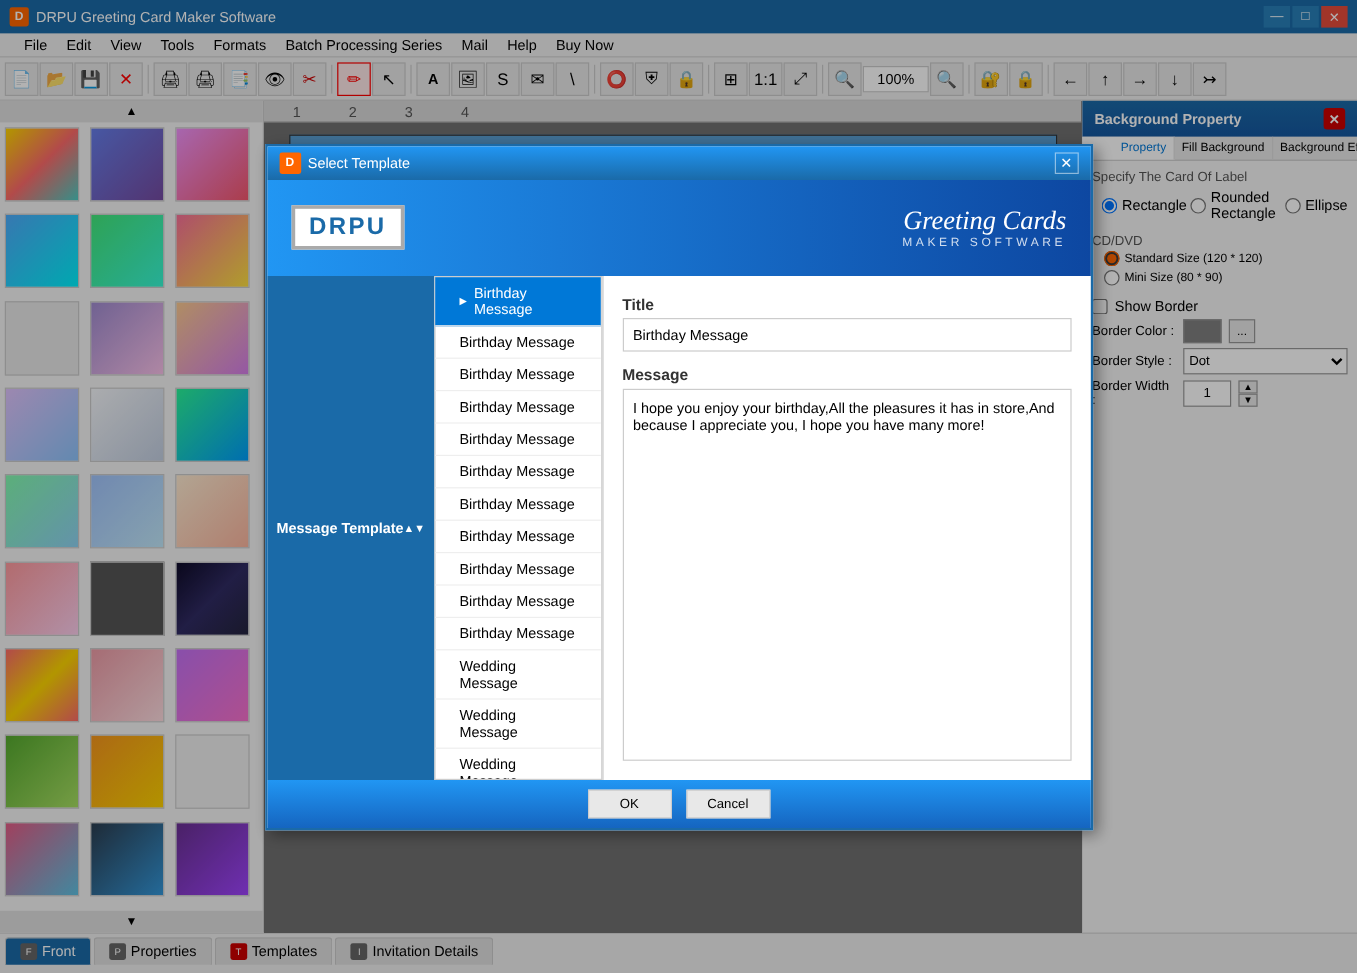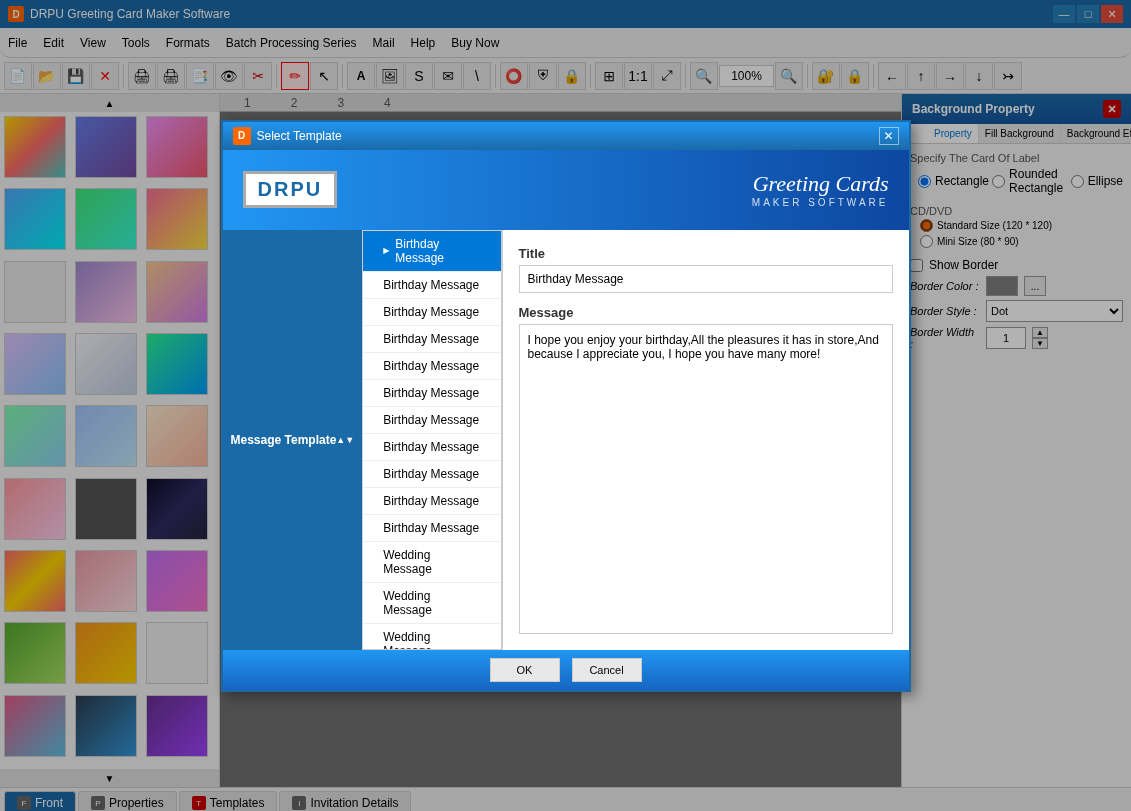--- a/index.html
+++ b/index.html
@@ -7,21 +7,21 @@
 
     
     .title-bar { background: #1a6aa8; color: white; height: 28px; display: flex; align-items: center; padding: 0 8px; justify-content: space-between; }
     .title-bar-left { display: flex; align-items: center; gap: 6px; }
     .title-bar-icon { width: 16px; height: 16px; background: #ff6600; border-radius: 2px; display: flex; align-items: center; justify-content: center; color: white; font-size: 10px; font-weight: bold; }
     .title-bar-controls { display: flex; gap: 2px; }
     .title-btn { width: 22px; height: 18px; background: #2980b9; border: none; color: white; cursor: pointer; font-size: 11px; display: flex; align-items: center; justify-content: center; }
     .title-btn.close { background: #e74c3c; }
 
     
-    .menu-bar { background: #f0f0f0; height: 30px; display: flex; align-items: center; padding: 0 0; border-bottom: 1px solid #ccc; border-radius: 11px; }
+    .menu-bar { background: #f0f0f0; height: 20px; display: flex; align-items: center; padding: 0 12px; border-bottom: 1px solid #ccc; }
     .menu-item { padding: 2px 8px; cursor: pointer; color: #000; }
 
     
     .toolbar { background: #f0f0f0; height: 36px; display: flex; align-items: center; padding: 0 4px; gap: 1px; border-bottom: 1px solid #ccc; }
     .tb-btn { width: 28px; height: 28px; background: #e8e8e8; border: 1px solid #ccc; cursor: pointer; display: flex; align-items: center; justify-content: center; font-size: 14px; }
     .tb-btn.active { background: #c8e0f8; border-color: #0078d7; }
     .tb-separator { width: 1px; height: 24px; background: #ccc; margin: 0 3px; }
     .zoom-input { width: 55px; height: 22px; border: 1px solid #ccc; text-align: center; background: white; }
 
     
@@ -77,21 +77,21 @@
     .right-content { padding: 8px; flex: 1; overflow-y: auto; }
     .prop-section { margin-bottom: 10px; }
     .prop-sublabel { font-size: 11px; color: #555; margin-bottom: 3px; }
     .radio-group { display: flex; flex-direction: row; gap: 3px; margin-left: 8px; }
     .radio-item { display: flex; align-items: center; gap: 4px; font-size: 11px; cursor: pointer; }
     .radio-item input { cursor: pointer; }
     .size-options { margin-left: 10px; }
     .radio-orange { accent-color: #ff6600; }
     .checkbox-row { display: flex; align-items: center; gap: 6px; margin: 4px 0; font-size: 11px; }
     .border-row { display: flex; align-items: center; gap: 6px; margin: 4px 0; font-size: 11px; }
-    .border-label { width: 70px; font-size: 11px; font-style: italic; }
+    .border-label { width: 70px; font-size: 11px; }
     .color-swatch { width: 32px; height: 20px; background: #808080; border: 1px solid #999; cursor: pointer; }
     .dots-btn { width: 22px; height: 20px; border: 1px solid #999; background: #e8e8e8; cursor: pointer; display: flex; align-items: center; justify-content: center; font-size: 10px; }
     .style-select { flex: 1; height: 22px; border: 1px solid #999; background: white; font-size: 11px; }
     .width-input { width: 40px; height: 22px; border: 1px solid #999; background: white; text-align: center; font-size: 11px; }
     .spinner { display: flex; flex-direction: column; }
     .spin-btn { width: 16px; height: 11px; border: 1px solid #999; background: #e8e8e8; cursor: pointer; font-size: 8px; display: flex; align-items: center; justify-content: center; line-height: 1; }
 
     
     .status-bar { height: 30px; background: #f0f0f0; border-top: 1px solid #ccc; display: flex; align-items: center; padding: 0 4px; gap: 2px; }
     .status-tab { padding: 4px 12px; background: #e0e0e0; border: 1px solid #ccc; border-bottom: none; cursor: pointer; font-size: 11px; border-radius: 3px 3px 0 0; display: flex; align-items: center; gap: 4px; }

